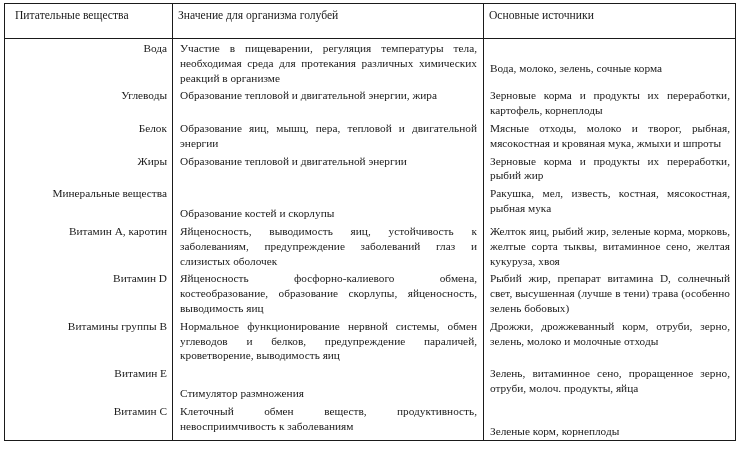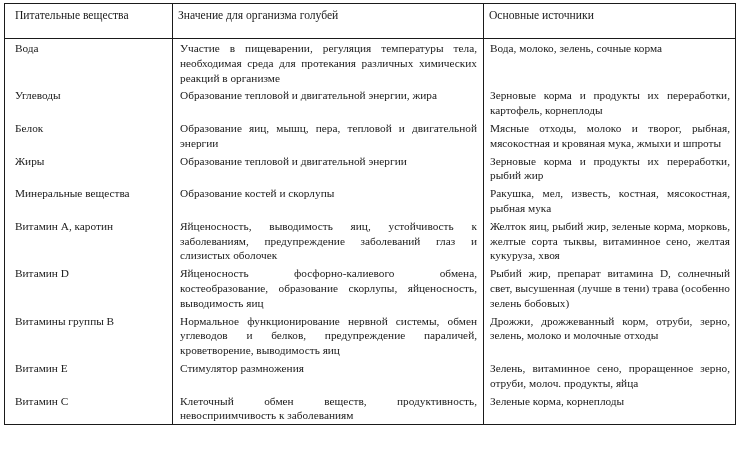--- a/index.html
+++ b/index.html
@@ -69,35 +69,37 @@
 
   
   .cell {
     box-sizing: border-box;
     padding: 2px 5px 1px 5px;
     min-height: 16px;
   }
   .cell.name {
     padding-left: 10px;
     white-space: nowrap;
+    text-align: right;
   }
   .cell.role {
     text-align: justify;
     text-align-last: left;
     padding-left: 7px;
     padding-right: 6px;
   }
   .cell.source {
     text-align: justify;
     text-align-last: left;
     padding-left: 6px;
     padding-right: 5px;
   }
   .cell.nojust {
     text-align: left;
+    margin-top: 20px;
   }
 
   
   tbody tr { height: auto; }
 </style>
 </head>
 <body>
 
 <div class="sheet">
 
@@ -227,20 +229,20 @@
       </tr>
 
       <tr class="last-row">
         <td>
           <div class="cell name">Витамин С</div>
         </td>
         <td>
           <div class="cell role">Клеточный обмен веществ, продуктивность, невосприимчивость к заболеваниям</div>
         </td>
         <td>
-          <div class="cell source nojust">Зеленые корма, корнеплоды</div>
+          <div class="cell source nojust">Зеленые корм, корнеплоды</div>
         </td>
       </tr>
 
     </tbody>
   </table>
 
 </div>
 
 </body></html>

